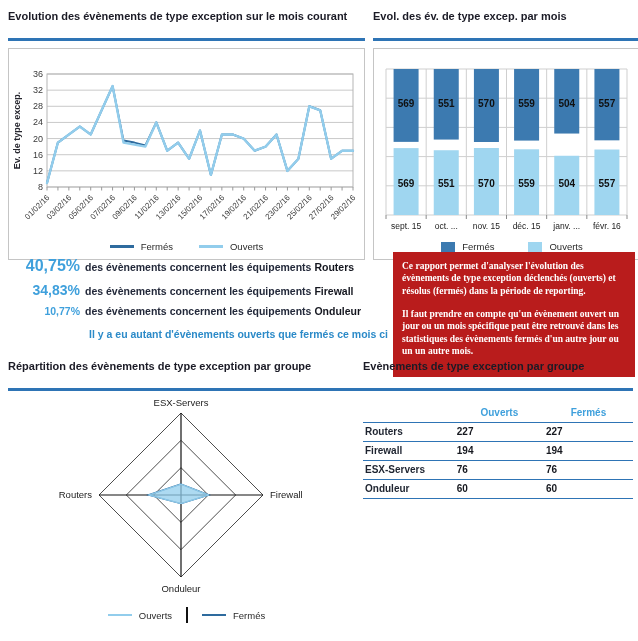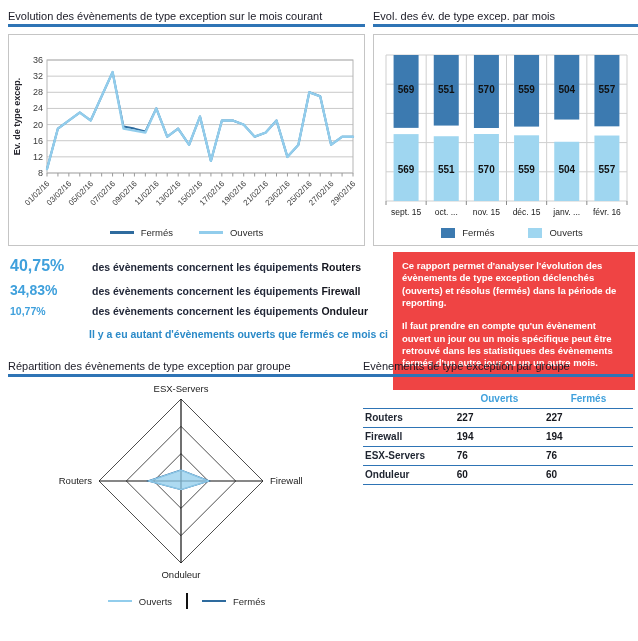--- a/index.html
+++ b/index.html
@@ -1,44 +1,44 @@
 <!DOCTYPE html>
 <html><head>
 <meta charset="utf-8">
 <style>
   * { margin:0; padding:0; box-sizing:border-box; }
   html,body { width:638px; height:641px; background:#ffffff;
     font-family:"Liberation Sans", sans-serif; color:#1c1c26; overflow:hidden; }
   .widget { position:absolute; }
-  .sec-title { font-size:11px; font-weight:normal; color:#1b1b26;
-    border-bottom:3px solid #2e74b5; padding-bottom:2px; letter-spacing:0; }
+  .sec-title { font-size:11px; font-weight:bold; color:#1b1b26;
+    border-bottom:3px solid #2e74b5; padding-bottom:16px; letter-spacing:0; }
   .chart-box { margin-top:7px; border:1px solid #c5c5c5; background:#fff;
     position:relative; height:212px; }
   svg { display:block; font-family:"Liberation Sans", sans-serif; }
   .chart-legend { position:absolute; left:0; right:0; bottom:7px;
     display:flex; justify-content:center; align-items:center; gap:26px;
     font-size:9.5px; color:#2a2a2a; }
   .leg-item { display:flex; align-items:center; gap:7px; }
   .leg-line { width:24px; height:3px; display:inline-block; }
   .leg-sq { width:14px; height:10px; display:inline-block; }
   .leg-sep { width:2px; height:16px; background:#111; display:inline-block; }
 
   
   #stats-block { top:257px; left:10px; width:378px; }
   .stat-row { display:flex; align-items:baseline; margin-bottom:7px; }
-  .stat-pct { width:70px; color:#3fa0dc; font-weight:bold;
-    margin-right:12px; flex:none; }
+  .stat-pct { width:70px; text-align:right; color:#3fa0dc; font-weight:bold;
+    margin-right:5px; flex:none; }
   .p0 { font-size:16px; } .p1 { font-size:14px; } .p2 { font-size:13px; } .p3 { font-size:10.5px; }
   .stat-txt { font-size:10.5px; font-weight:bold; color:#23293a; }
   .stat-name { font-weight:800; color:#14161f; margin-left:3px; }
   .stat-conclusion { margin-top:11px; font-size:10.5px; font-weight:bold; color:#2b8ac8;text-align:right; }
 
   
-  #info-box { top:252px; left:393px; width:242px; background:#ef4444;
-    padding:8px 9px; color:#ffffff; }
+  #info-box { top:252px; left:393px; width:242px; background:#b91c1c;
+    padding:8px 9px; color:#ffffff;font-family:Liberation Serif, serif; }
   #info-box p { font-size:9.5px; font-weight:bold; line-height:1.3; margin-bottom:11px; }
   #info-box p:last-child { margin-bottom:12px; }
 
   
   #table-widget { top:360px; left:363px; width:270px; }
   #group-table { width:100%; border-collapse:collapse; margin-top:13px; font-size:10px; }
   #group-table th, #group-table td { padding:3px 2px 4px 2px;
     border-bottom:1.4px solid #2e74b5; }
   #group-table th { color:#3fa0dc; font-weight:bold; text-align:center; }
   #group-table th.lbl { border-bottom:1.4px solid #2e74b5; }

